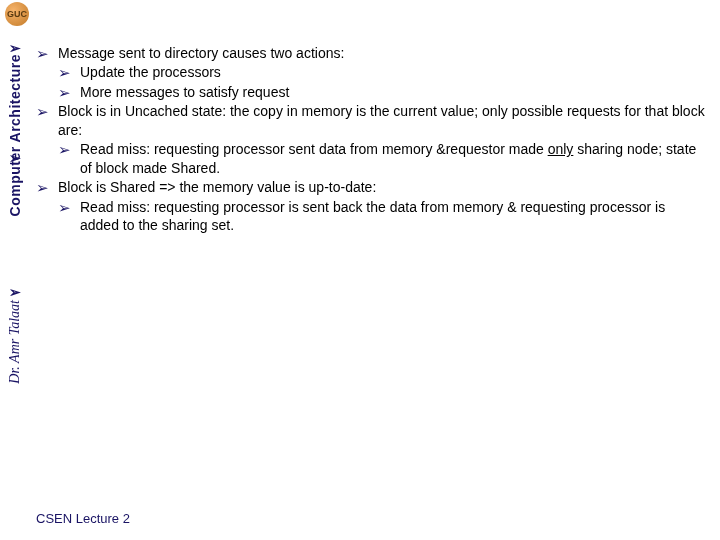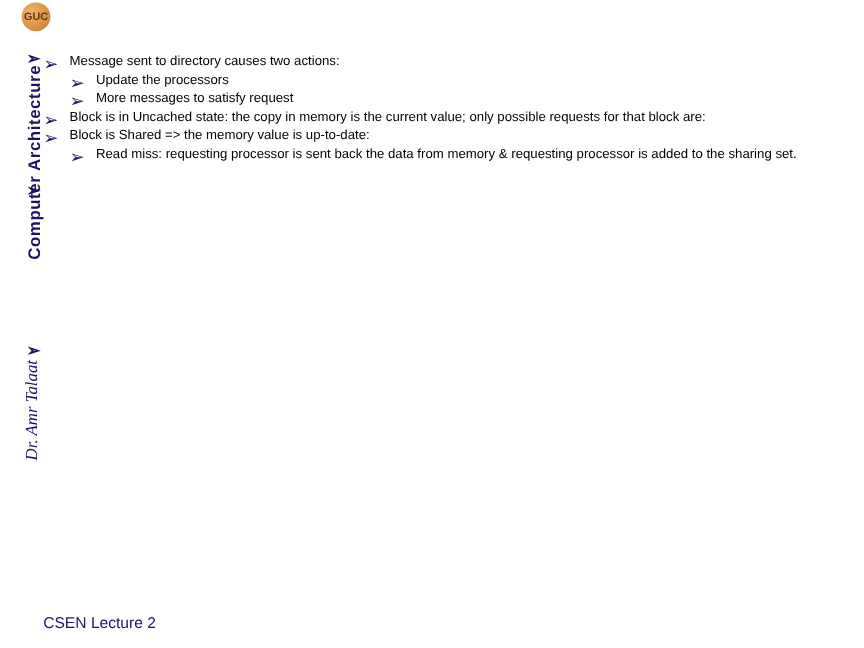--- a/index.html
+++ b/index.html
@@ -5,21 +5,21 @@
   * { margin: 0; padding: 0; box-sizing: border-box; }
   html, body { width: 720px; height: 540px; overflow: hidden; font-family: Arial, Helvetica, sans-serif; background: #fff; }
   .slide {
     position: relative;
     width: 720px;
     height: 540px;
     background: #fff;
   }
   .sidebar {
     position: absolute;
-    left: 16px;
+    left: 3px;
     top: 0;
     width: 28px;
     height: 540px;
   }
   .logo {
     position: absolute;
     left: 0;
     top: 0;
     width: 28px;
     height: 28px;
@@ -76,21 +76,21 @@
     top: 2px;
     font-size: 30px;
     color: #1a1464;
     font-weight: normal;
   }
   .content {
     position: absolute;
     left: 36px;
     top: 44px;
     width: 670px;
-    font-size: 11px;
+    font-size: 14px;
     line-height: 1.32;
     color: #000;
   }
   .content ul { list-style: none; }
   .content li { position: relative; padding-left: 22px; margin-bottom: 1px; }
   .content li::before {
     content: "➢";
     position: absolute;
     left: 0;
     top: 0;
@@ -124,19 +124,22 @@
     <div class="side-text author">Dr. Amr Talaat</div>
   </div>
 
 
   <div class="content">
     <ul>
       <li>Message sent to directory causes two actions:</li>
       <li class="nested">Update the processors</li>
       <li class="nested">More messages to satisfy request</li>
       <li>Block is in Uncached state: the copy in memory is the current value; only possible requests for that block are:</li>
+      <li class="nested">
+        <span>Read miss: requesting processor sent data from memory &amp;requestor made </span><span class="underline">only</span><span> sharing node; state of block made Shared.</span>
+      </li>
       <li>Block is Shared =&gt; the memory value is up-to-date:</li>
       <li class="nested">Read miss: requesting processor is sent back the data from memory &amp; requesting processor is added to the sharing set.</li>
     </ul>
   </div>
 
   <div class="footer">CSEN Lecture  2</div>
 </div>
 
 </body></html>

